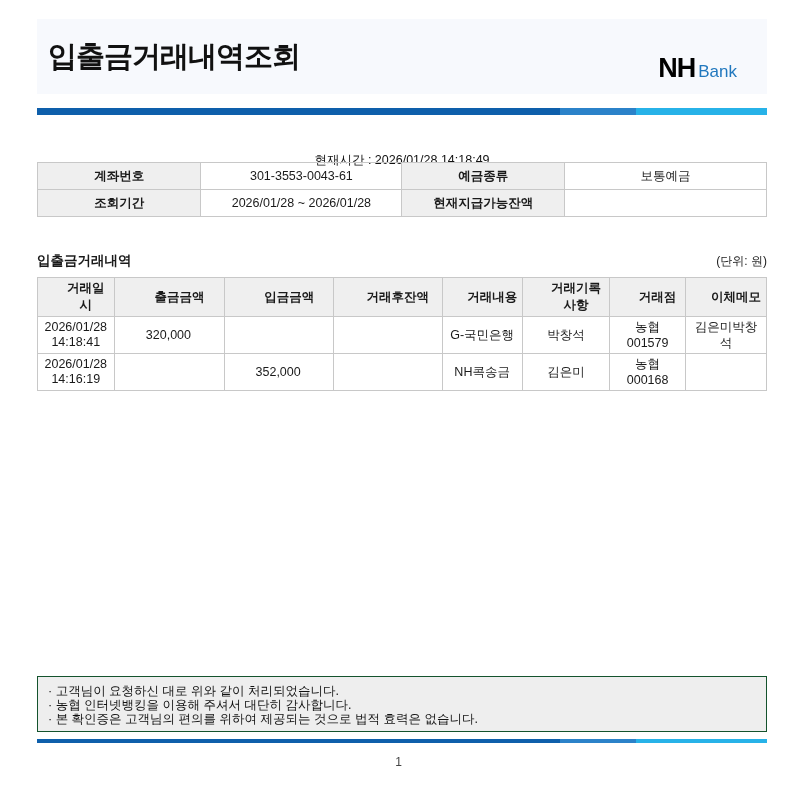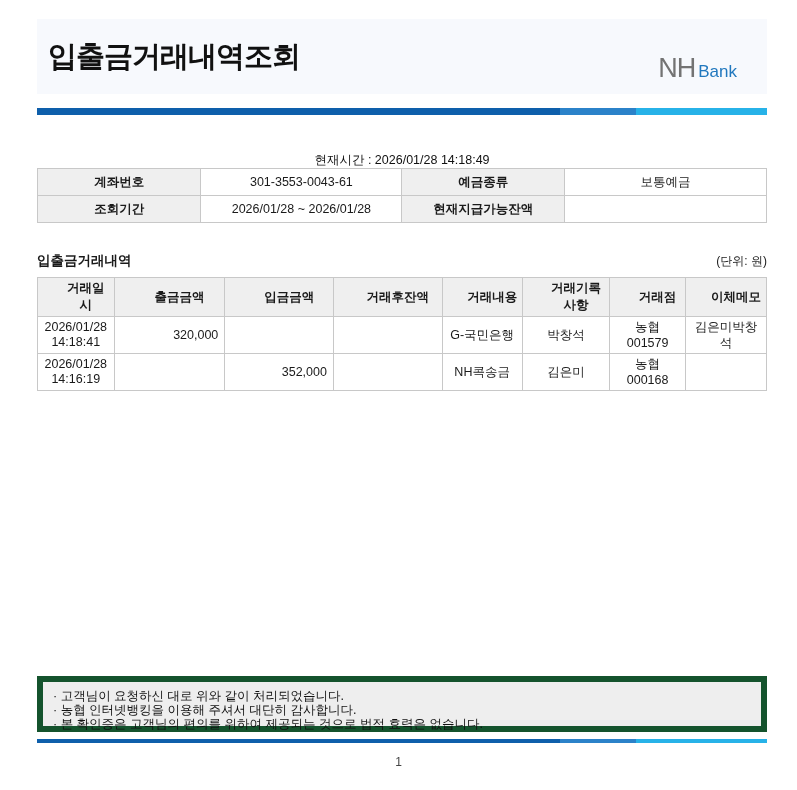--- a/index.html
+++ b/index.html
@@ -5,54 +5,54 @@
   * { margin: 0; padding: 0; box-sizing: border-box; }
   html, body { background: #ffffff; }
   body { font-family: "Liberation Sans", "DejaVu Sans", sans-serif; color: #1a1a1a; }
   .page { position: relative; width: 797px; height: 790px; background: #ffffff; overflow: hidden; }
   .content { position: absolute; left: 37px; width: 730px; }
 
   
   .header-band { top: 19px; height: 75px; background: #f7f9fd; display: flex; align-items: center; justify-content: space-between; padding: 0 30px 0 11px; }
   .page-title { font-size: 29px; font-weight: bold; letter-spacing: -1px; color: #111111; }
   .logo { display: flex; align-items: baseline; gap: 3px; }
-  .logo-nh { font-size: 27px; font-weight: 400; color: #737373; letter-spacing: -1px; }
+  .logo-nh { font-size: 27px; font-weight: 700; color: #000000; letter-spacing: -1px; }
   .logo-bank { font-size: 17px; font-weight: 500; color: #2178be; margin-top: 32px; }
 
   
   .rule { display: flex; }
   .rule-top { top: 108px; height: 7px; }
   .rule-bottom { top: 739px; height: 4px; }
   .rule .seg-dark { width: 71.6%; background: #0e5fab; }
   .rule .seg-mid  { width: 10.4%; background: #2b82c9; }
   .rule .seg-cyan { width: 18.0%; background: #27b2e8; }
 
   
   .current-time { top: 152px; text-align: center; font-size: 12.5px; color: #111111; }
 
   
   table { border-collapse: collapse; width: 730px; table-layout: fixed; }
   th, td { border: 1px solid #c8c8c8; font-size: 12.5px; text-align: center; vertical-align: middle; padding: 2px 4px; overflow: hidden; }
   th { background: #efefef; font-weight: bold; color: #1a1a1a; }
 
-  .account-table { top: 168px; }
+  .account-table { top: 162px; }
   .account-table th, .account-table td { height: 27px; }
 
   .section-head { top: 252px; display: flex; justify-content: space-between; align-items: flex-end; text-align: center; }
   .section-title { font-size: 13.5px; font-weight: bold; }
   .unit-label { font-size: 12px; }
 
   .tx-table { top: 277px; }
   .tx-table th { height: 27px; padding-left: 24px; }
   .tx-table td { height: 36px; line-height: 16px; }
-  .tx-table td.amount { text-align: right; padding-right: 6px; }
+  .tx-table td.amount { padding-right: 6px; }
   .tx-table td.date-cell { line-height: 15px; padding: 2px 1px; }
 
   
-  .notes-box { top: 676px; height: 56px; background: #eeeeee; border: 6px solid #14532d; padding: 7px 10px; }
+  .notes-box { top: 676px; height: 56px; background: #eeeeee; border: 1px solid #14532d; padding: 7px 10px; }
   .note-line { font-size: 12.5px; line-height: 14px; color: #111111; }
 
   .page-number { position: absolute; top: 755px; left: 0; width: 797px; text-align: center; font-size: 12px; color: #444444; }
 </style>
 </head>
 <body>
 
 <div class="page">
 
   <div class="content header-band">

